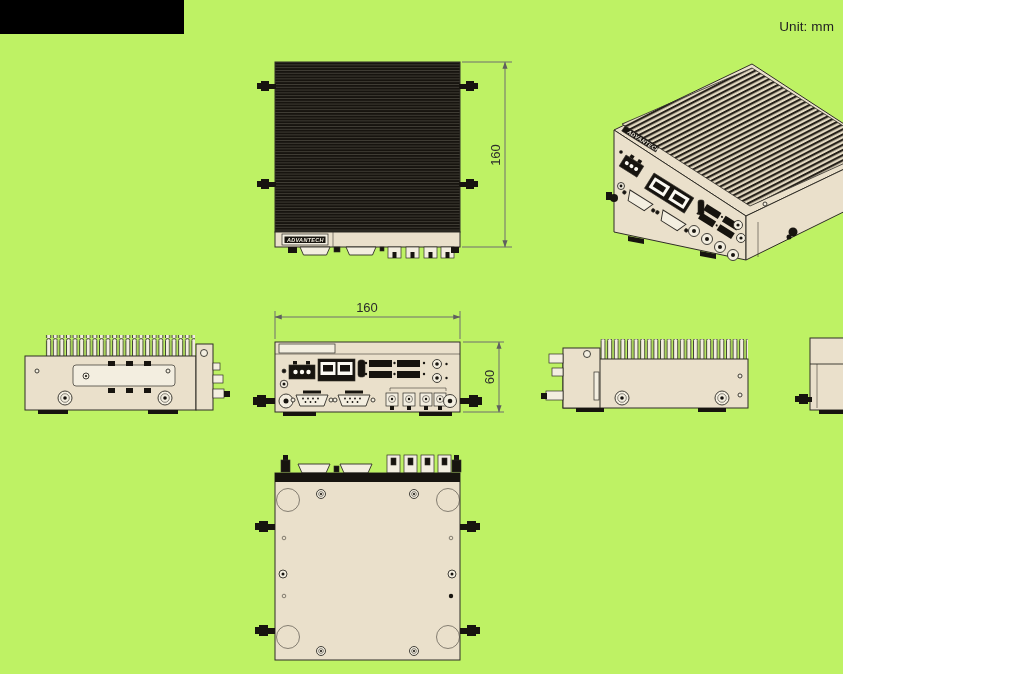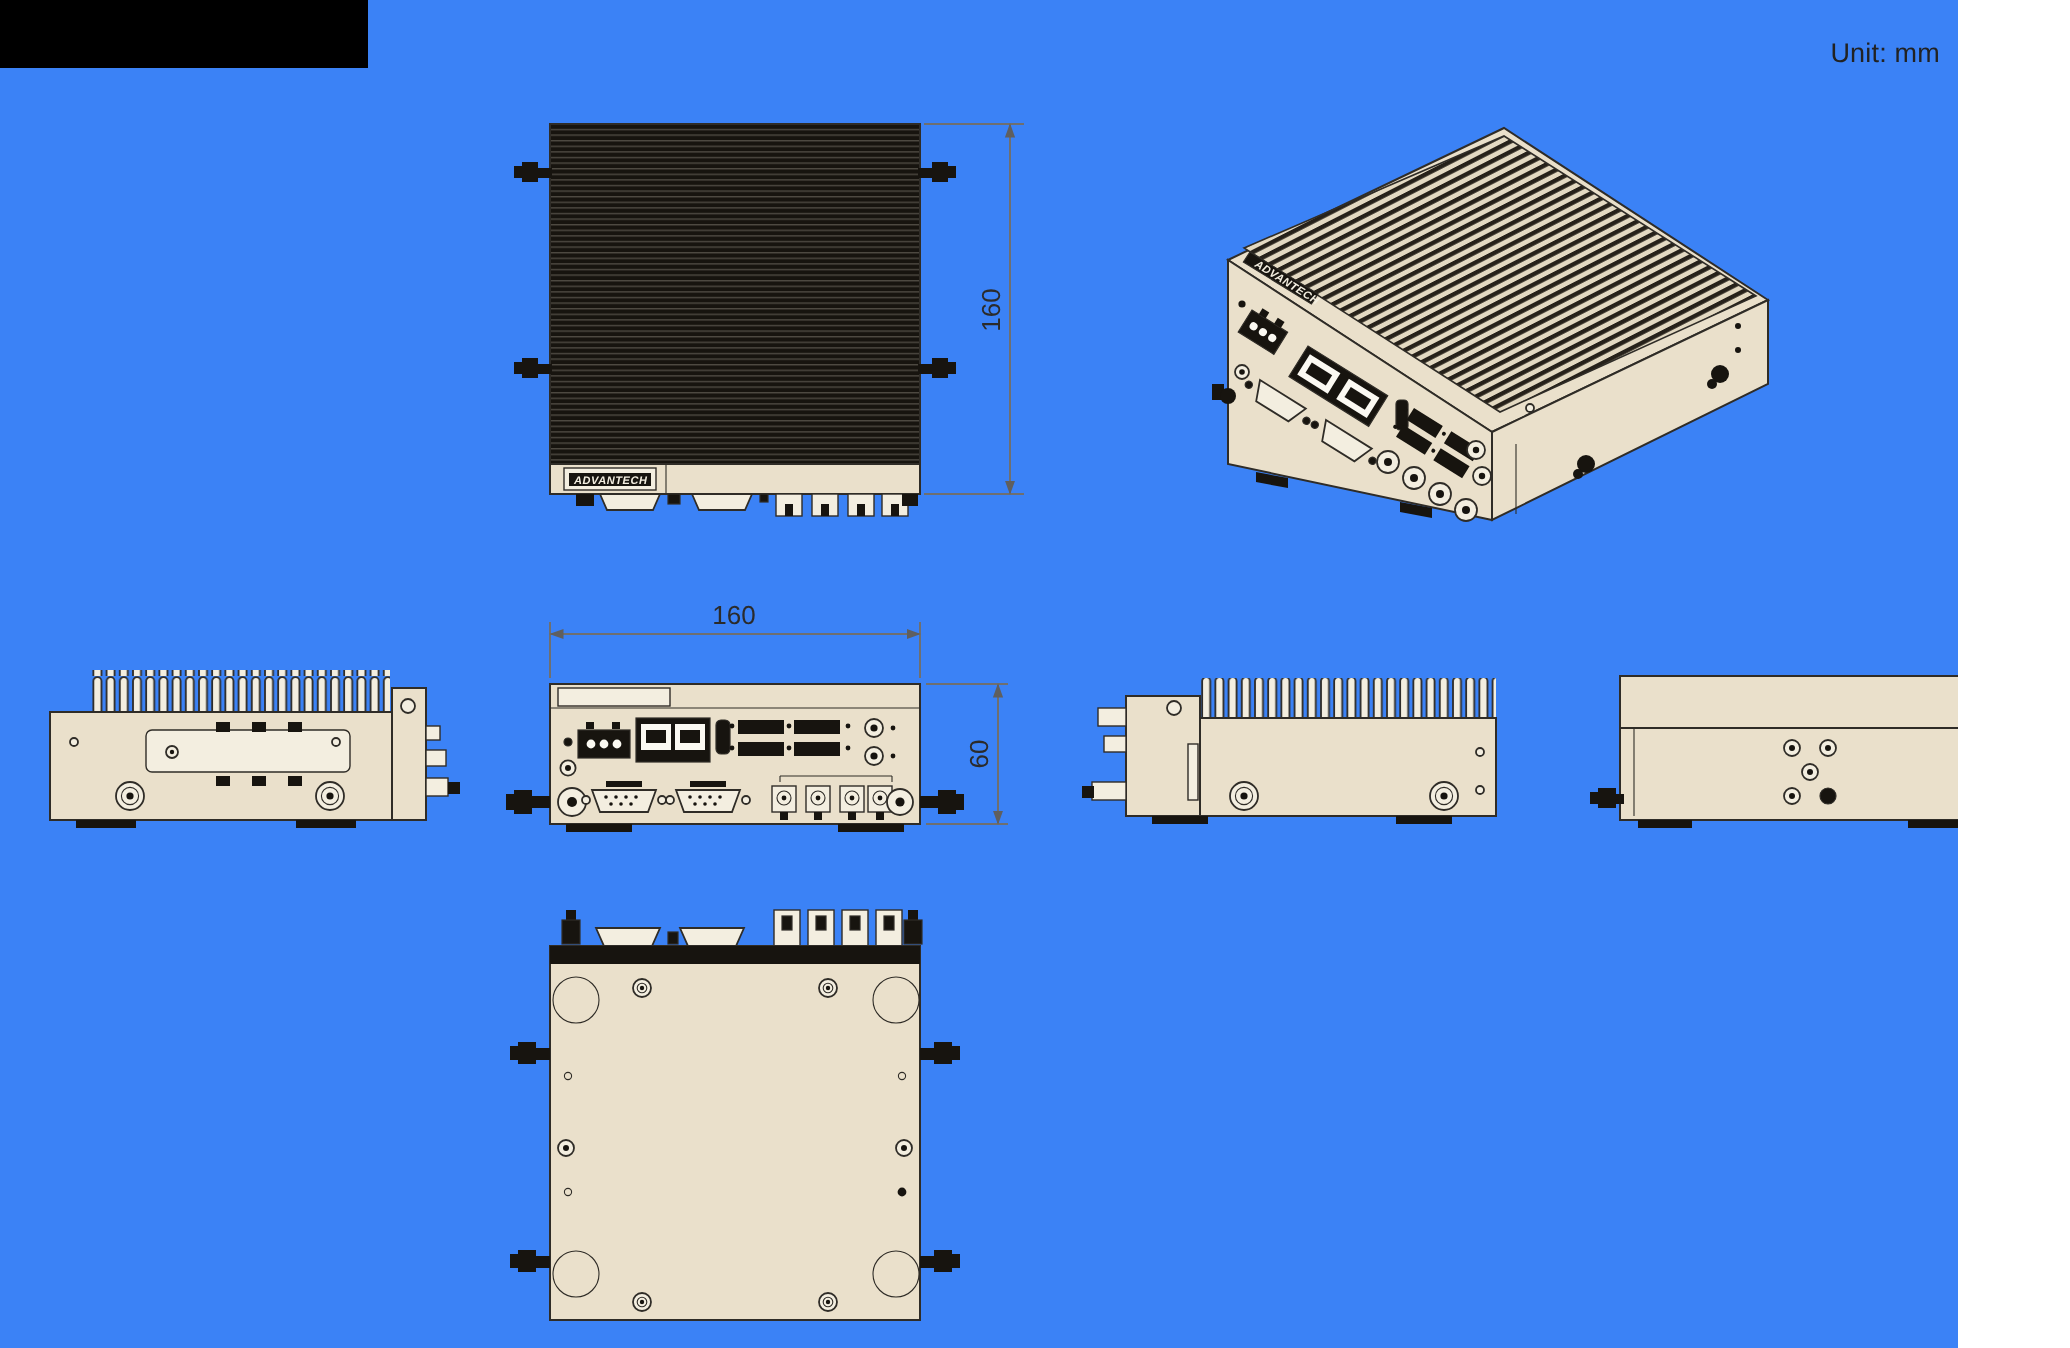--- a/index.html
+++ b/index.html
@@ -1,16 +1,16 @@
 <!DOCTYPE html>
 <html><head>
 <meta charset="utf-8">
 <style>
   html,body{margin:0;padding:0;background:#ffffff;}
-  .stage{position:relative;width:979px;height:674px;background:#3b82f6;overflow:hidden;
+  .stage{position:relative;width:843px;height:674px;background:#bef264;overflow:hidden;
          font-family:"Liberation Sans", sans-serif;}
   .redacted{position:absolute;left:0;top:0;width:184px;height:34px;background:#000000;}
   .unit{position:absolute;top:19px;right:9px;font-size:13.5px;color:#222222;letter-spacing:0.1px;}
   svg{position:absolute;left:0;top:0;}
   .tan{fill:#eae0cb;stroke:#2f2c27;stroke-width:1;}
   .tan2{fill:#f3eee0;stroke:#2f2c27;stroke-width:0.7;}
   .dk{fill:#17140f;stroke:none;}
   .dko{fill:#17140f;stroke:#2f2c27;stroke-width:0.6;}
   .wh{fill:#fbf9f2;stroke:none;}
   .ln{stroke:#2f2c27;stroke-width:0.9;fill:none;}

